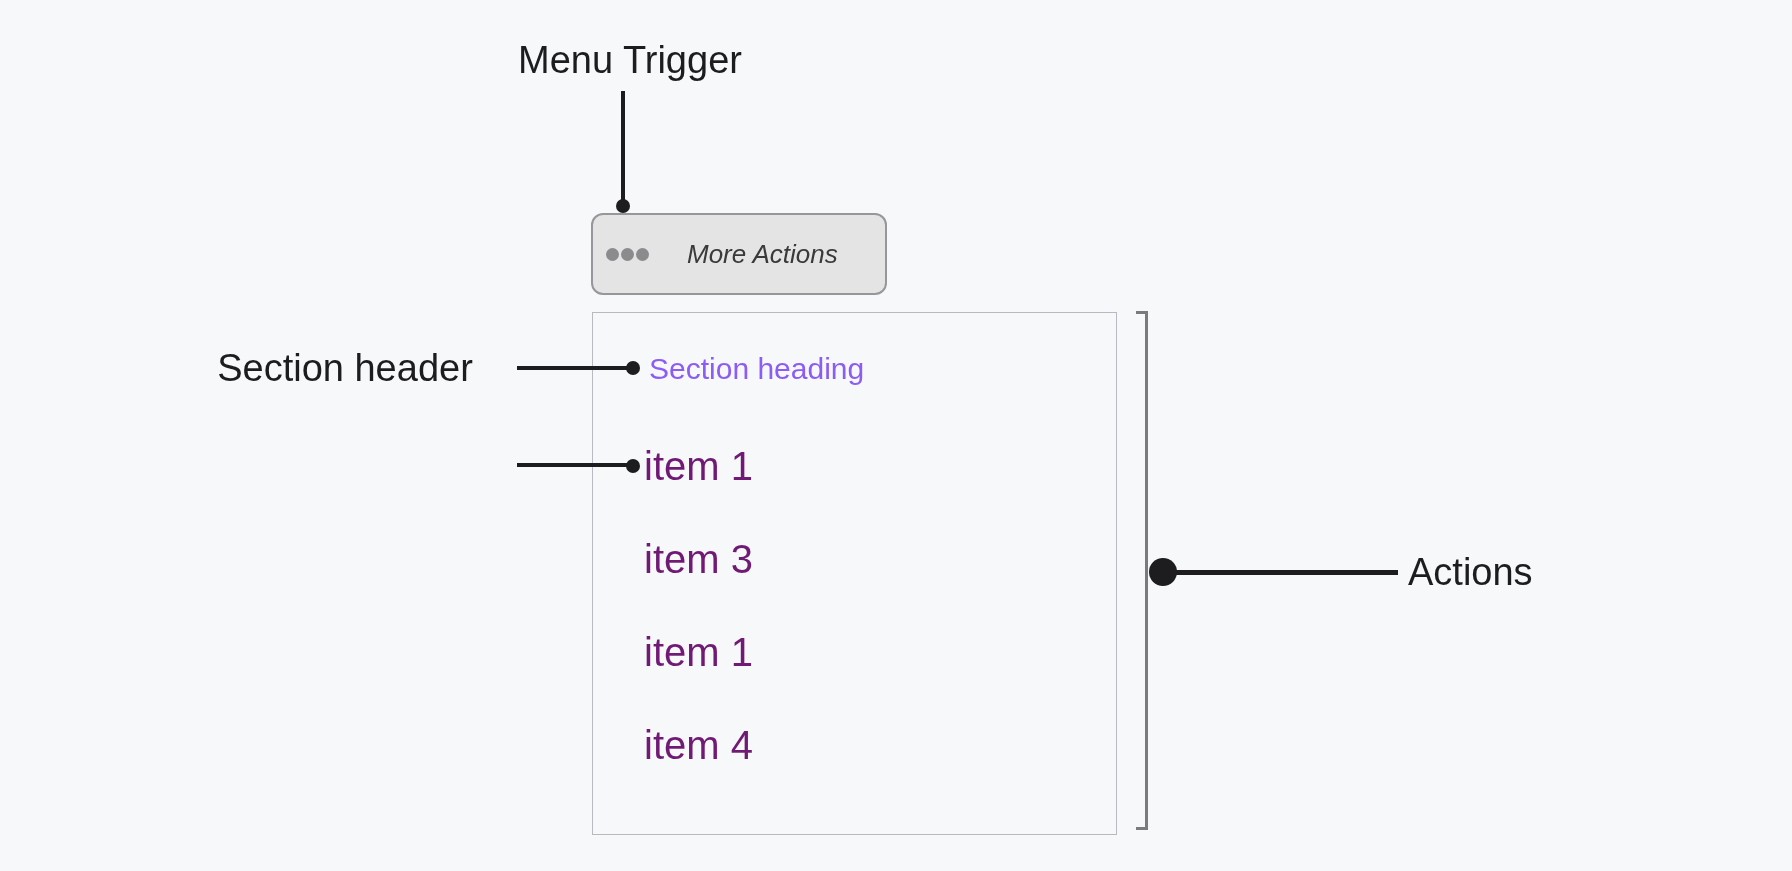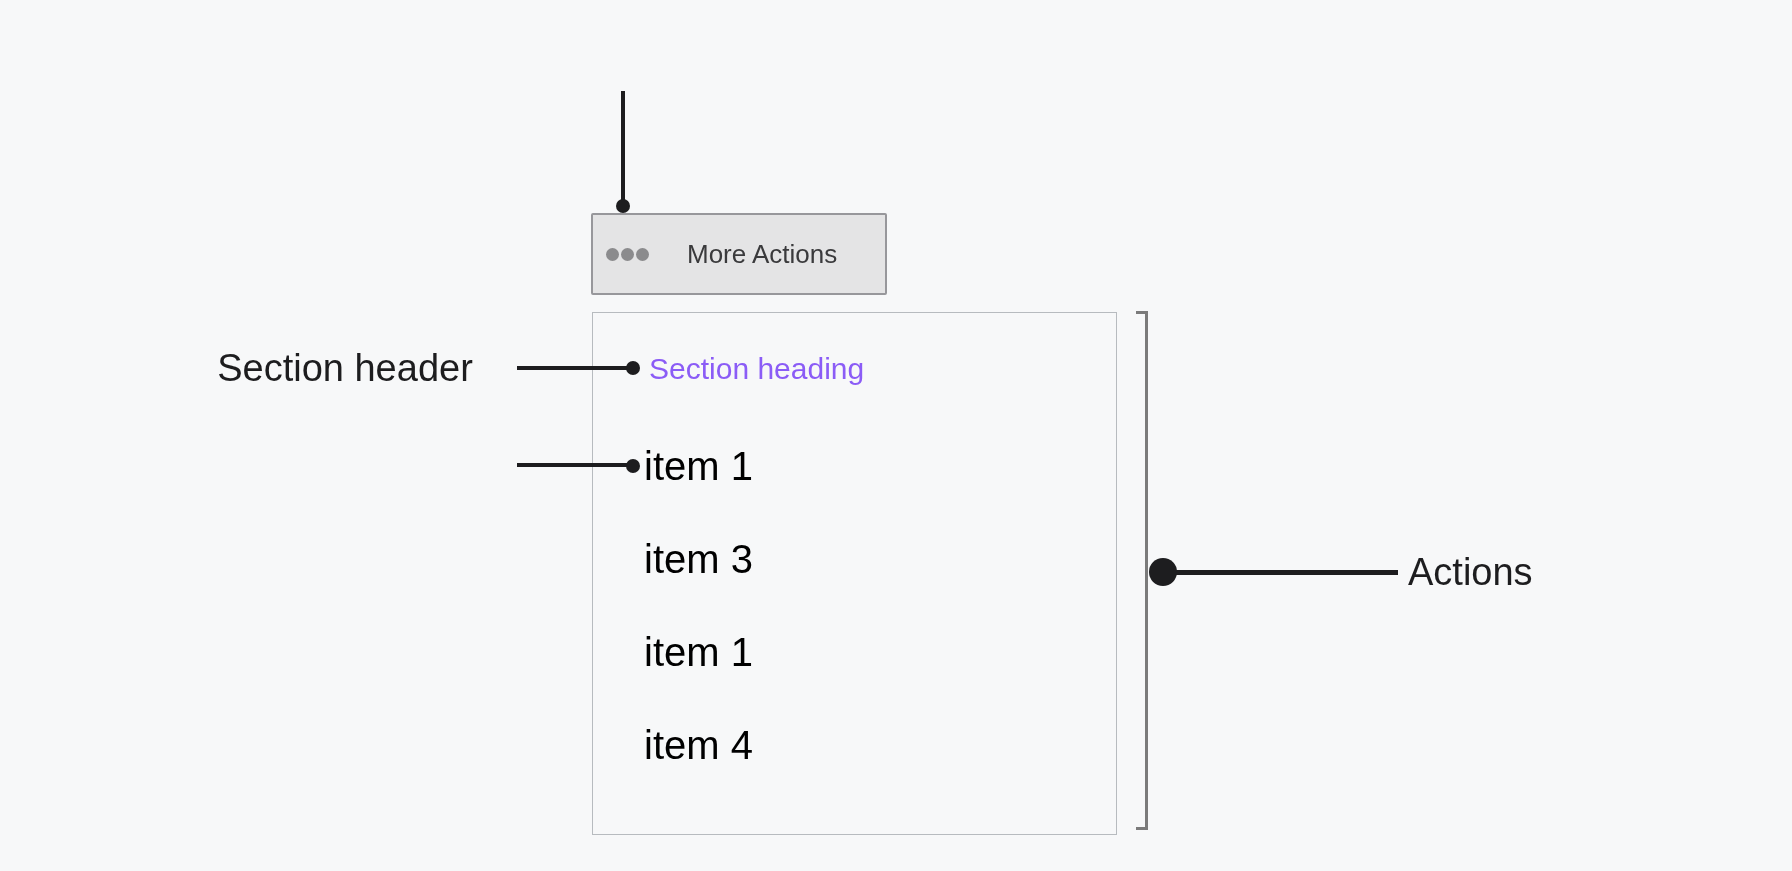--- a/index.html
+++ b/index.html
@@ -16,52 +16,53 @@
   
   .hline{position:absolute;height:4px;background:#1d1d1f;}
   .hline.thick{height:5px;}
   .vline{position:absolute;width:4px;background:#1d1d1f;}
   .dot{position:absolute;background:#1d1d1f;border-radius:50%;}
   .dot.sm{width:14px;height:14px;}
   .dot.lg{width:28px;height:28px;}
   
   .menu-trigger-button{
     position:absolute;left:591px;top:213px;width:296px;height:82px;
-    box-sizing:border-box;background:#e4e4e5;border:2px solid #97979b;border-radius:2px;
-    display:flex;align-items:center;padding-left:13px;cursor:pointer;
+    box-sizing:border-box;background:#e4e4e5;border:2px solid #97979b;border-radius:12px;
+    display:flex;align-items:center;padding-left:13px;cursor:pointer;font-style:italic;
   }
   .ellipsis{display:flex;align-items:center;gap:2px;}
   .ellipsis i{display:block;width:13px;height:13px;border-radius:50%;background:#8b8b8d;}
   .btn-label{margin-left:38px;font-size:26px;color:#3a3a3c;}
   
   .menu-panel{
     position:absolute;left:592px;top:312px;width:525px;height:523px;
     box-sizing:border-box;border:1px solid #b7bbbf;background:#f7f8f9;
   }
   .section-heading{
     position:absolute;left:56px;top:41px;font-size:30px;line-height:30px;color:#8b5cf6;white-space:nowrap;
   }
   .menu-item{
-    position:absolute;left:51px;font-size:40px;line-height:42px;color:#000000;white-space:nowrap;cursor:pointer;
+    position:absolute;left:51px;font-size:40px;line-height:42px;color:#701a75;white-space:nowrap;cursor:pointer;
   }
   .menu-item.i1{top:132px;}
   .menu-item.i2{top:225px;}
   .menu-item.i3{top:318px;}
   .menu-item.i4{top:411px;}
   
   .bracket{
     position:absolute;left:1136px;top:311px;width:12px;height:519px;box-sizing:border-box;
     border-top:3px solid #7b7b7b;border-right:3px solid #7b7b7b;border-bottom:3px solid #7b7b7b;
   }
 </style>
 </head>
 <body>
 
 <div class="canvas">
 
+  <div class="ann-label center" style="left:460px;top:39px;width:340px;">Menu Trigger</div>
   <div class="vline" style="left:621px;top:91px;height:112px;"></div>
   <div class="dot sm" style="left:616px;top:199px;"></div>
 
   <div class="menu-trigger-button">
     <span class="ellipsis">
         <i></i>
         <i></i>
         <i></i>
       </span>
     <span class="btn-label">More Actions</span>

